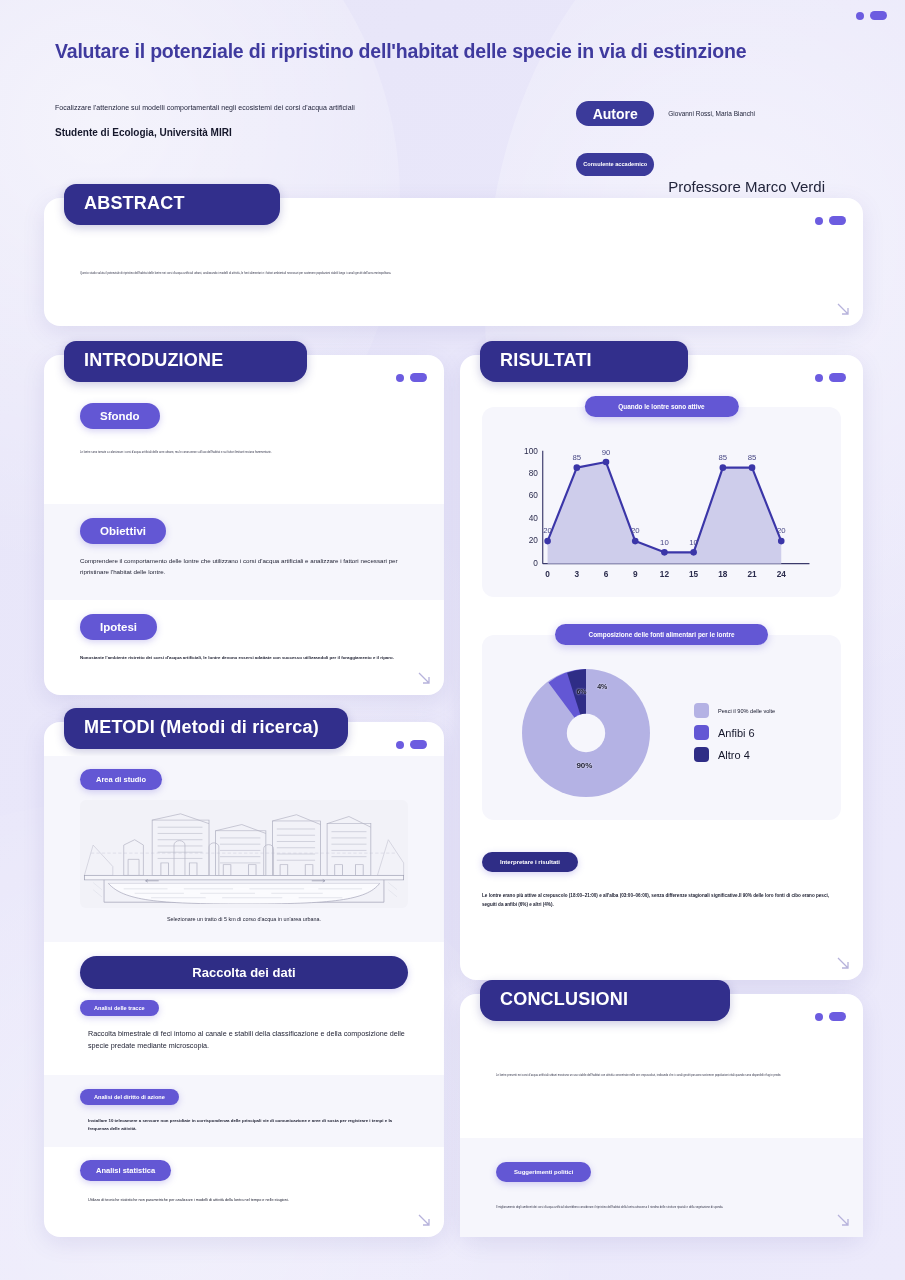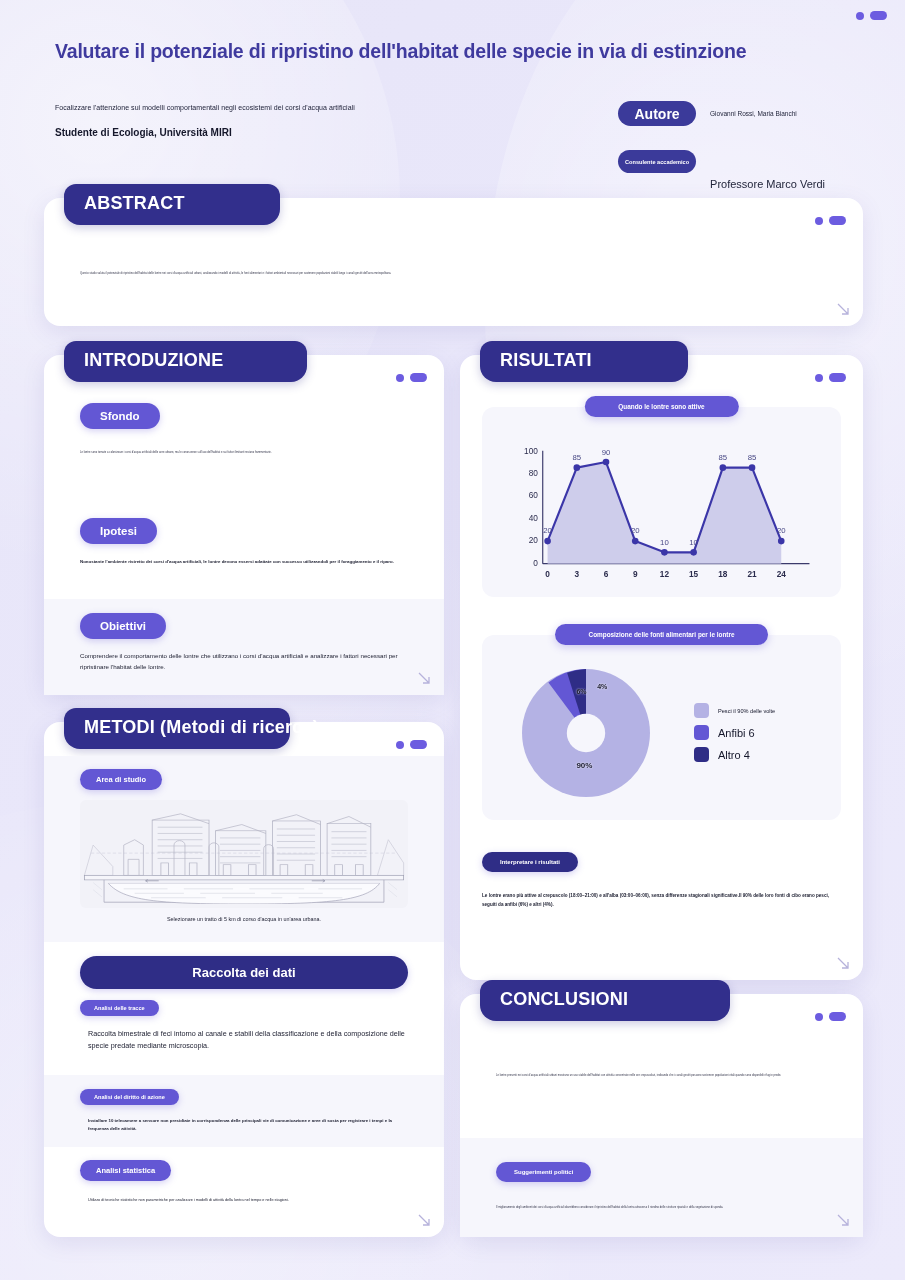--- a/index.html
+++ b/index.html
@@ -72,21 +72,21 @@
   #header-right { display: flex; flex-direction: column; gap: 7px; align-items: flex-start; }
   .meta-row { display: flex; align-items: center; gap: 14px; }
   .meta-pill {
     background: #3b3a9a; color: #fff; border-radius: 30px;
     display: flex; align-items: center; justify-content: center;
     width: 78px; min-height: 23px; text-align: center;
   }
   .meta-pill.big { font-size: 14px; font-weight: bold; min-height: 25px; }
   .meta-pill.small { font-size: 5.6px; font-weight: bold; }
   .meta-val { font-size: 6.5px; color: #23263c; }
-  .meta-val.lg { font-size: 11px; margin-top: 45px; }
+  .meta-val.lg { font-size: 15px; margin-top: 45px; }
 
   
   .card {
     position: absolute;
     background: #ffffff;
     border-radius: 16px;
     box-shadow: 0 6px 22px rgba(90,85,170,.13);
     z-index: 4;
     overflow: visible;
   }
@@ -200,36 +200,36 @@
   <div class="card-head" style="width:243px;">INTRODUZIONE</div>
   <div class="dots card-dots">
     <span class="dot-small"></span>
     <span class="dot-wide"></span>
   </div>
   <div class="card-body">
     <div class="band" style="height:115px;">
       <span class="tag md">Sfondo</span>
       <div class="micro-text" style="margin-top:22px; width:82%;">Le lontre sono tornate a colonizzare i corsi d'acqua artificiali delle aree urbane, ma le conoscenze sull'uso dell'habitat e sui fattori limitanti restano frammentarie.</div>
     </div>
+    <div class="band alt" style="height:96px;">
+      <span class="tag md">Obiettivi</span>
+      <div class="body-text xs" style="font-size:6.2px; line-height:1.7;">Comprendere il comportamento delle lontre che utilizzano i corsi d'acqua artificiali e analizzare i fattori necessari per ripristinare l'habitat delle lontre.</div>
+    </div>
     <div class="band" style="height:95px;">
       <span class="tag md">Ipotesi</span>
       <div class="body-text" style="font-size:4.4px; font-weight:bold; margin-top:14px; line-height:1.7;">Nonostante l'ambiente ristretto dei corsi d'acqua artificiali, le lontre devono essersi adattate con successo utilizzandoli per il foraggiamento e il riparo.</div>
     </div>
-    <div class="band alt" style="height:96px;">
-      <span class="tag md">Obiettivi</span>
-      <div class="body-text xs" style="font-size:6.2px; line-height:1.7;">Comprendere il comportamento delle lontre che utilizzano i corsi d'acqua artificiali e analizzare i fattori necessari per ripristinare l'habitat delle lontre.</div>
-    </div>
   </div>
   <svg class="resize-handle" viewBox="0 0 16 16">
     <path d="M3 3 L13 13 M13 7 L13 13 L7 13" fill="none" stroke="currentColor" stroke-width="1.3"></path>
   </svg>
 </div>
 
 <div class="card" style="left:44px; top:722px; width:400px; height:515px;">
-  <div class="card-head" style="width:226px;">METODI (Metodi di ricerca)</div>
+  <div class="card-head" style="width:284px;">METODI (Metodi di ricerca)</div>
   <div class="dots card-dots">
     <span class="dot-small"></span>
     <span class="dot-wide"></span>
   </div>
   <div class="card-body">
 
     <div class="band alt" style="height:186px; padding-top:12px;">
       <span class="tag sm">Area di studio</span>
       <div style="margin-top:10px; background:#f2f2f8; border-radius:6px; padding:4px 0;">
         <svg id="study-illustration" viewBox="0 0 300 112" preserveAspectRatio="none" height="100">

